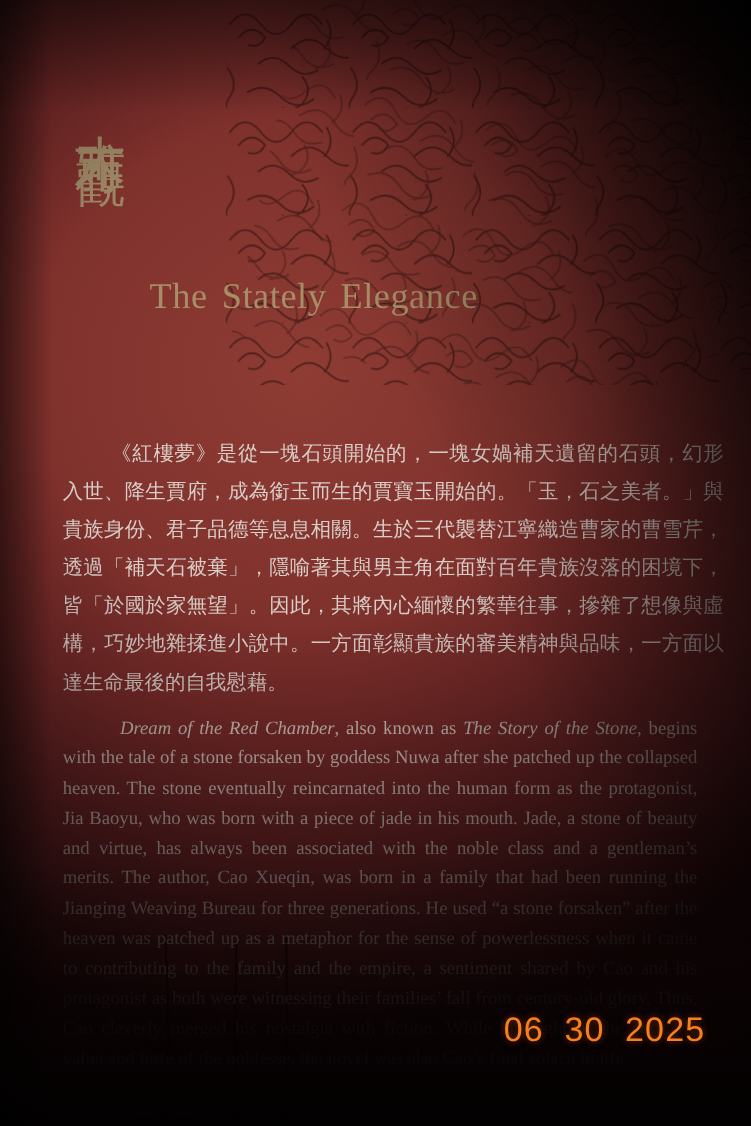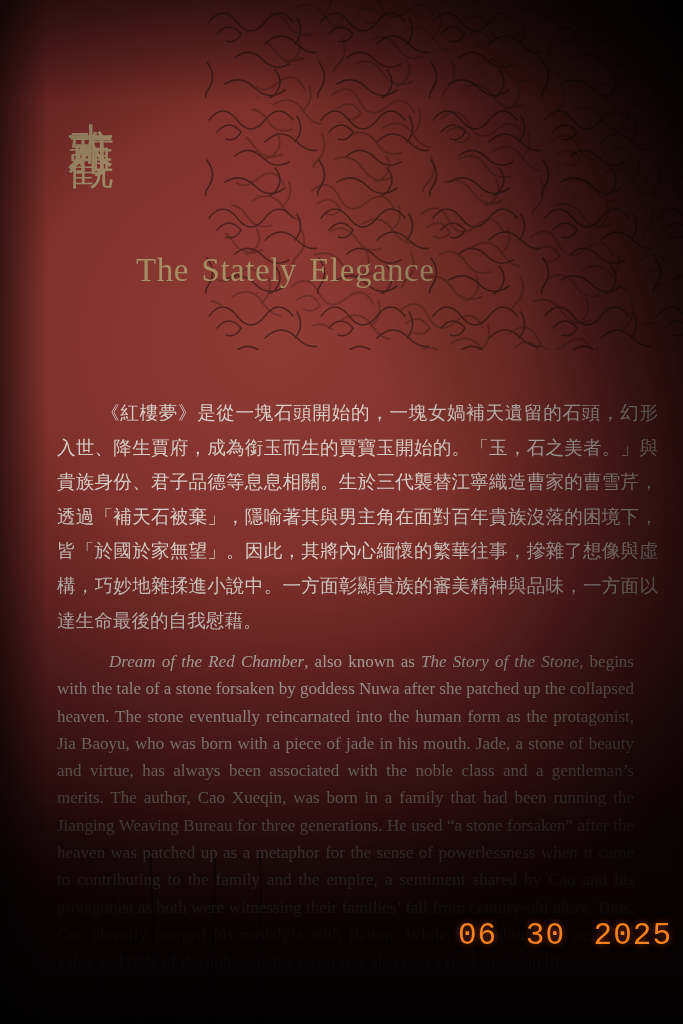--- a/index.html
+++ b/index.html
@@ -82,21 +82,21 @@
       linear-gradient(0deg, rgba(0,0,0,0.88) 0%, rgba(0,0,0,0.55) 6%, rgba(0,0,0,0.18) 14%, rgba(0,0,0,0) 24%),
       linear-gradient(90deg, rgba(0,0,0,0.5) 0%, rgba(0,0,0,0) 7%),
       linear-gradient(180deg, rgba(0,0,0,0.45) 0%, rgba(0,0,0,0) 10%),
       radial-gradient(ellipse 640px 600px at 40% 33%,
         rgba(8,1,2,0) 0%, rgba(8,1,2,0) 38%, rgba(8,1,2,0.22) 56%,
         rgba(8,1,2,0.52) 74%, rgba(8,1,2,0.8) 90%, rgba(8,1,2,0.93) 100%);
   }
   .date-stamp {
     position: absolute;
     left: 458px; top: 918px;
-    font-family: Liberation Mono, monospace;
+    font-family: Liberation Sans, sans-serif;
     font-size: 31px;
     letter-spacing: 1px;
     word-spacing: 9px;
     color: #f5801c;
     text-shadow: 0 0 7px rgba(200,70,10,0.6);
     z-index: 5;
     white-space: nowrap;
   }
 </style>
 </head>

